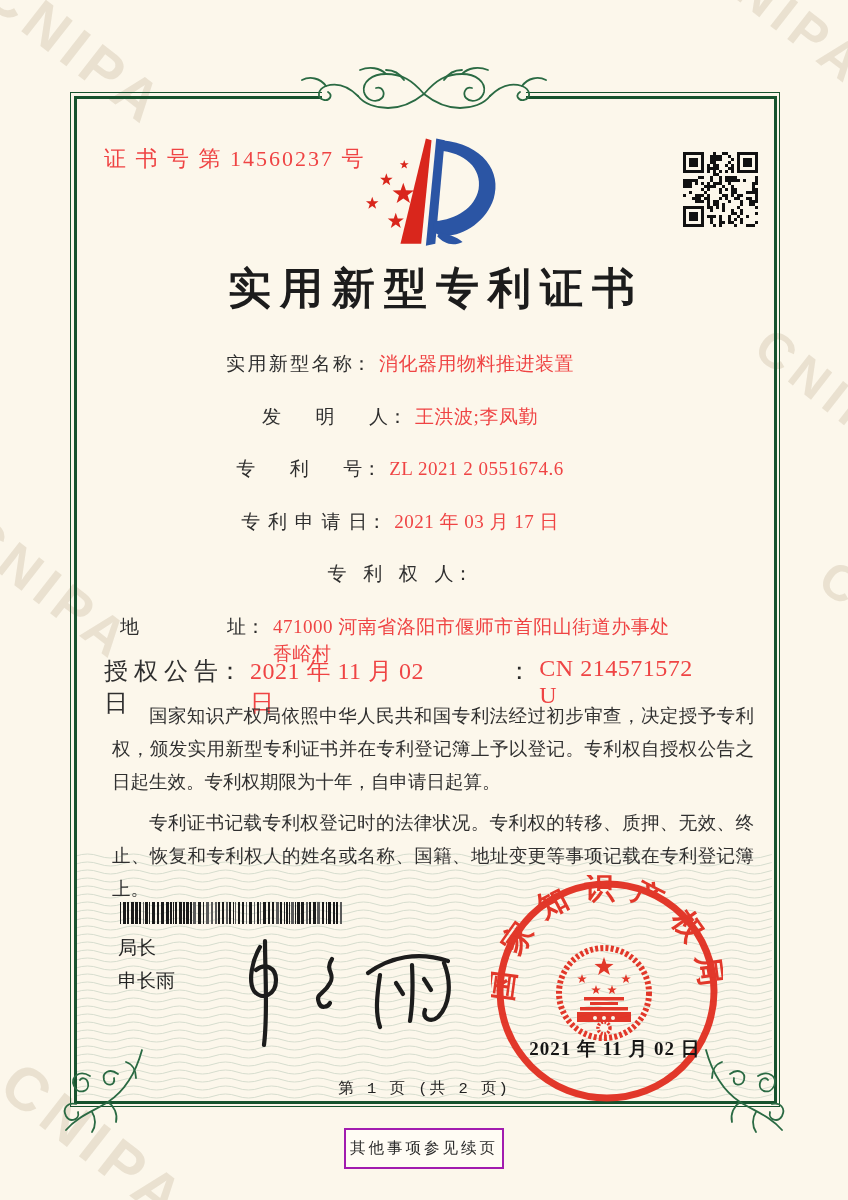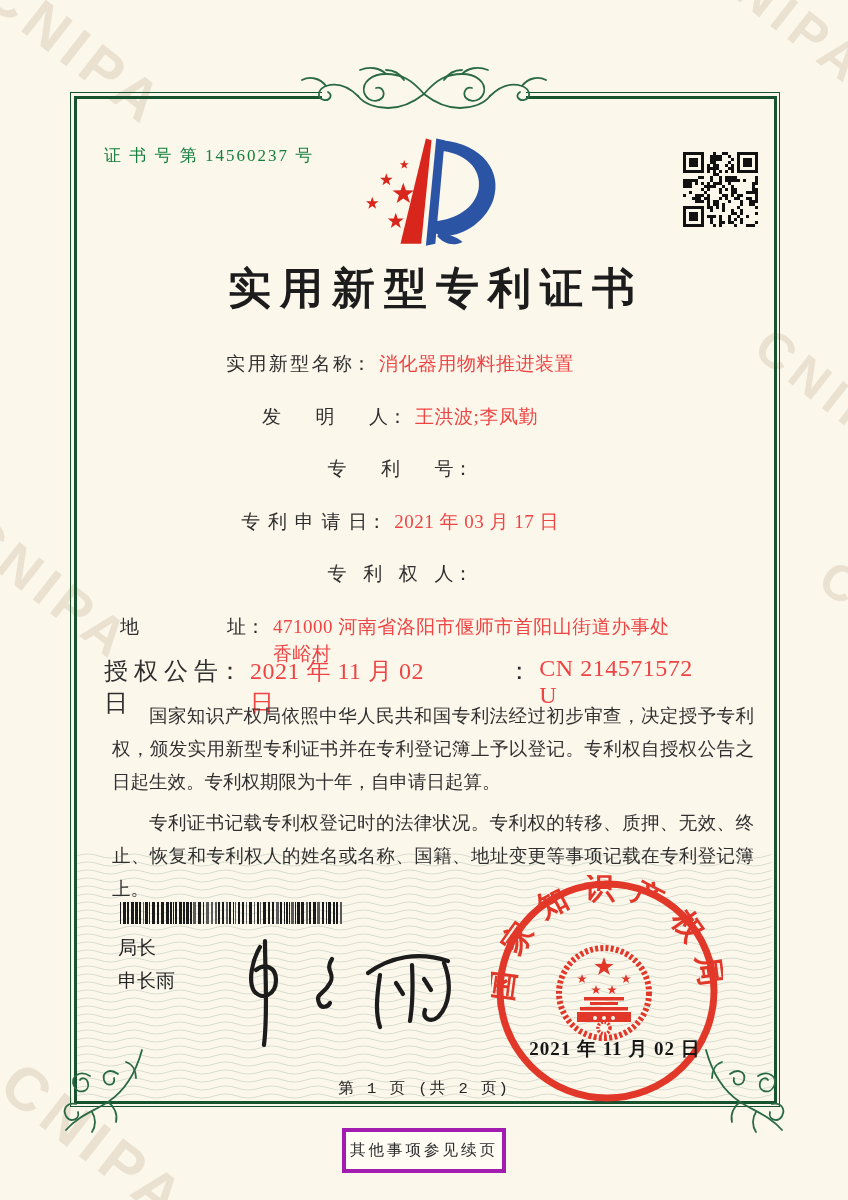--- a/index.html
+++ b/index.html
@@ -31,21 +31,21 @@
     z-index:2;
   }
   .frame::after{
     content:'';position:absolute;inset:2.5px;border:3px solid #17532e;
   }
   .orn-top{position:absolute;left:294px;top:60px;z-index:3;}
   .orn-corner{position:absolute;z-index:3;}
   .waves{position:absolute;left:76px;top:852px;z-index:1;}
   .cert-no{
     position:absolute;left:104px;top:144px;
-    font-size:17px;letter-spacing:2px;z-index:4;color:#15803d;
+    font-size:22px;letter-spacing:2px;z-index:4;color:#ef4444;
   }
   .logo{position:absolute;left:344px;top:130px;z-index:4;}
   .qr{position:absolute;left:683px;top:152px;z-index:4;}
   .title{
     position:absolute;left:0;top:248px;width:100%;
     text-align:center;font-size:43px;font-weight:bold;
     letter-spacing:9px;color:#1c1c1c;z-index:4;margin:12px;
   }
   .fields{position:absolute;left:120px;top:350px;width:560px;z-index:4;}
   .frow{display:flex;margin-bottom:25.5px;font-size:19px;line-height:27px;justify-content:center;}
@@ -73,21 +73,21 @@
     position:absolute;left:520px;top:1036px;width:190px;text-align:center;
     font-size:19px;font-weight:bold;color:#161616;z-index:6;letter-spacing:1px;
   }
   .page-info{
     position:absolute;left:0;top:1078px;width:100%;text-align:center;
     font-size:15.5px;color:#222;z-index:4;letter-spacing:2px;font-family:Liberation Mono, monospace;
   }
   .cont-note{
     position:absolute;left:50%;top:1128px;transform:translateX(-50%);
     background:rgba(255,253,246,0.85);
-    border:4px solid #a21caf;
+    border:2px solid #a21caf;
     padding:8px 4px;font-size:15.5px;letter-spacing:3px;color:#2b2b2b;z-index:4;
   }
 </style>
 </head>
 <body>
 
 <div class="page">
 
   <div class="wm" style="left:-30px;top:14px;font-size:58px;">CNIPA</div>
   <div class="wm" style="left:688px;top:-16px;font-size:52px;">CNIPA</div>
@@ -446,20 +446,21 @@
       <span class="fvalue">消化器用物料推进装置</span>
     </div>
     <div class="frow">
       <span class="flabel">发明人</span>
         <span class="fcolon">：</span>
       <span class="fvalue">王洪波;李凤勤</span>
     </div>
     <div class="frow">
       <span class="flabel">专利号</span>
         <span class="fcolon">：</span>
+      <span class="fvalue">ZL 2021 2 0551674.6</span>
     </div>
     <div class="frow">
       <span class="flabel">专利申请日</span>
         <span class="fcolon">：</span>
       <span class="fvalue">2021 年 03 月 17 日</span>
     </div>
     <div class="frow">
       <span class="flabel">专利权人</span>
         <span class="fcolon">：</span>
     </div>

